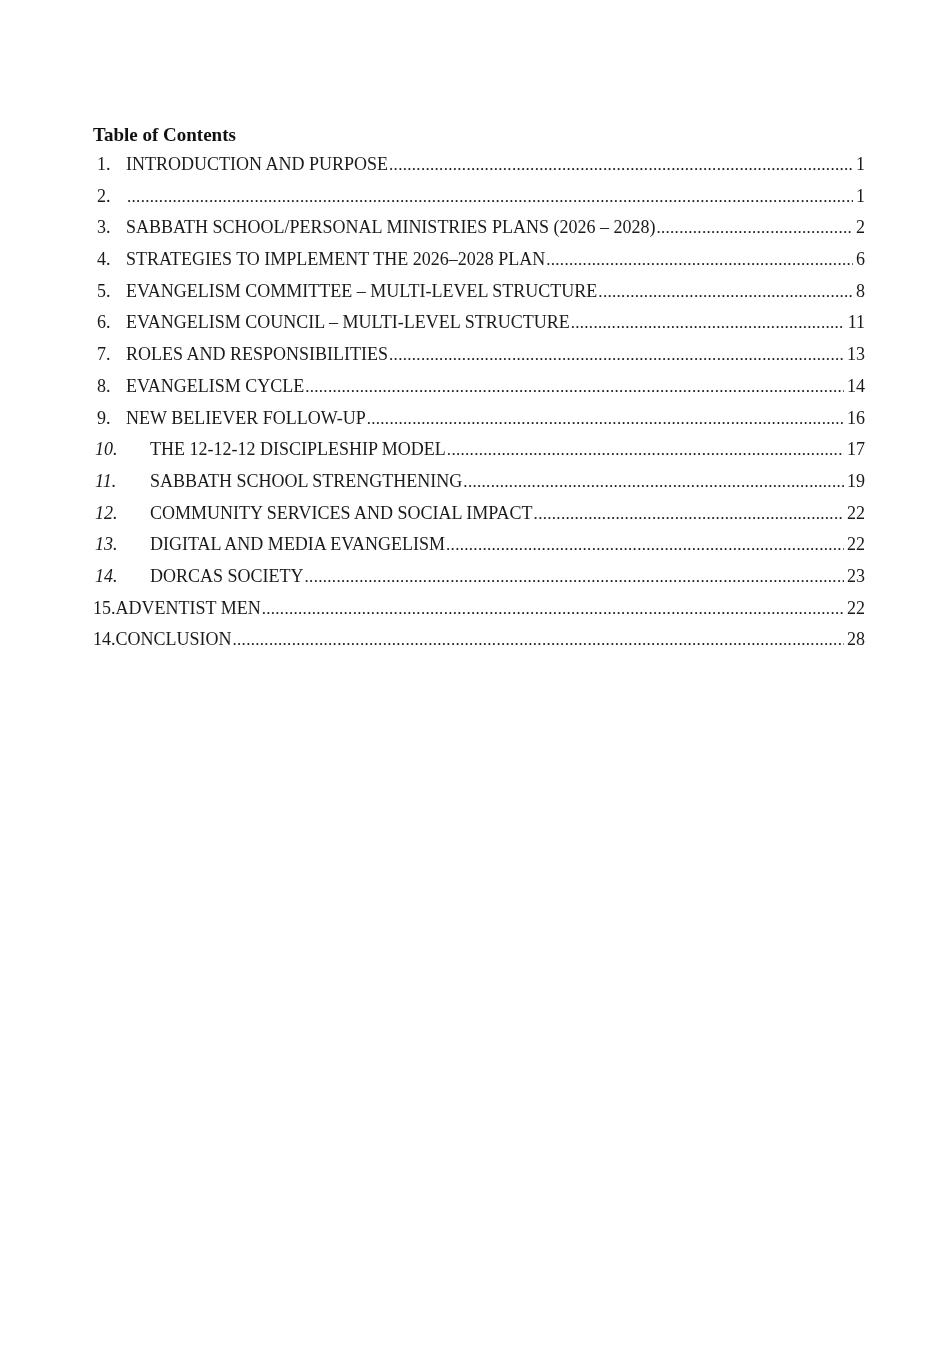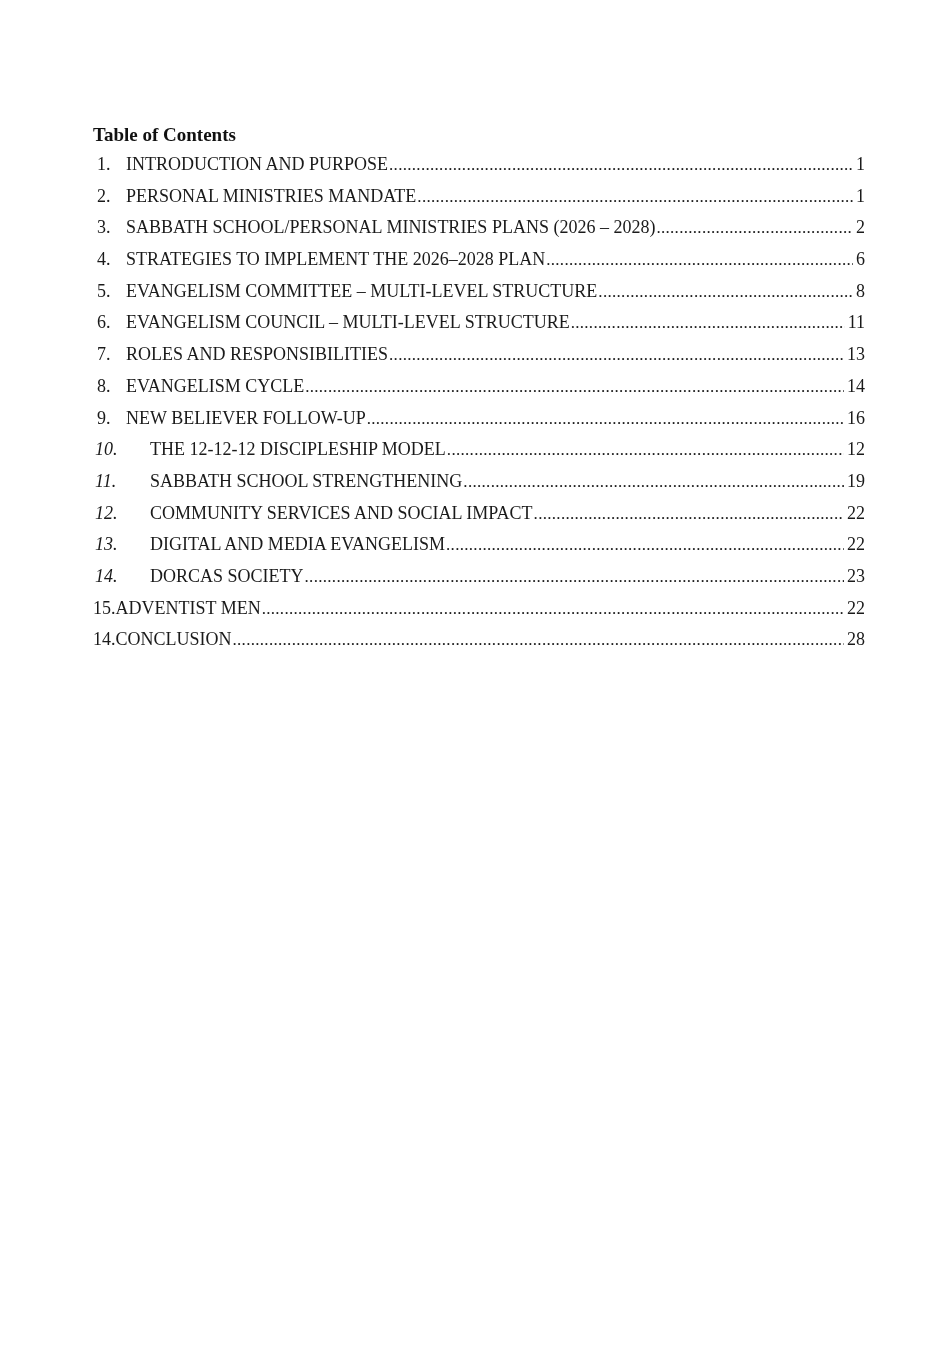--- a/index.html
+++ b/index.html
@@ -70,21 +70,20 @@
 
       <div class="row l1">
         <span class="num">1.</span>
         <span class="label">INTRODUCTION AND PURPOSE</span>
         <span class="leader"></span>
         <span class="pagenum">1</span>
       </div>
 
       <div class="row l1">
         <span class="num">2.</span>
-        <span class="label">PERSONAL MINISTRIES MANDATE</span>
         <span class="leader"></span>
         <span class="pagenum">1</span>
       </div>
 
       <div class="row l1">
         <span class="num">3.</span>
         <span class="label">SABBATH SCHOOL/PERSONAL MINISTRIES PLANS (2026 – 2028)</span>
         <span class="leader"></span>
         <span class="pagenum">2</span>
       </div>
@@ -128,21 +127,21 @@
         <span class="num">9.</span>
         <span class="label">NEW BELIEVER FOLLOW-UP</span>
         <span class="leader"></span>
         <span class="pagenum">16</span>
       </div>
 
       <div class="row l2">
         <span class="num">10.</span>
         <span class="label">THE 12-12-12 DISCIPLESHIP MODEL</span>
         <span class="leader"></span>
-        <span class="pagenum">12</span>
+        <span class="pagenum">17</span>
       </div>
 
       <div class="row l2">
         <span class="num">11.</span>
         <span class="label">SABBATH SCHOOL STRENGTHENING</span>
         <span class="leader"></span>
         <span class="pagenum">19</span>
       </div>
 
       <div class="row l2">

